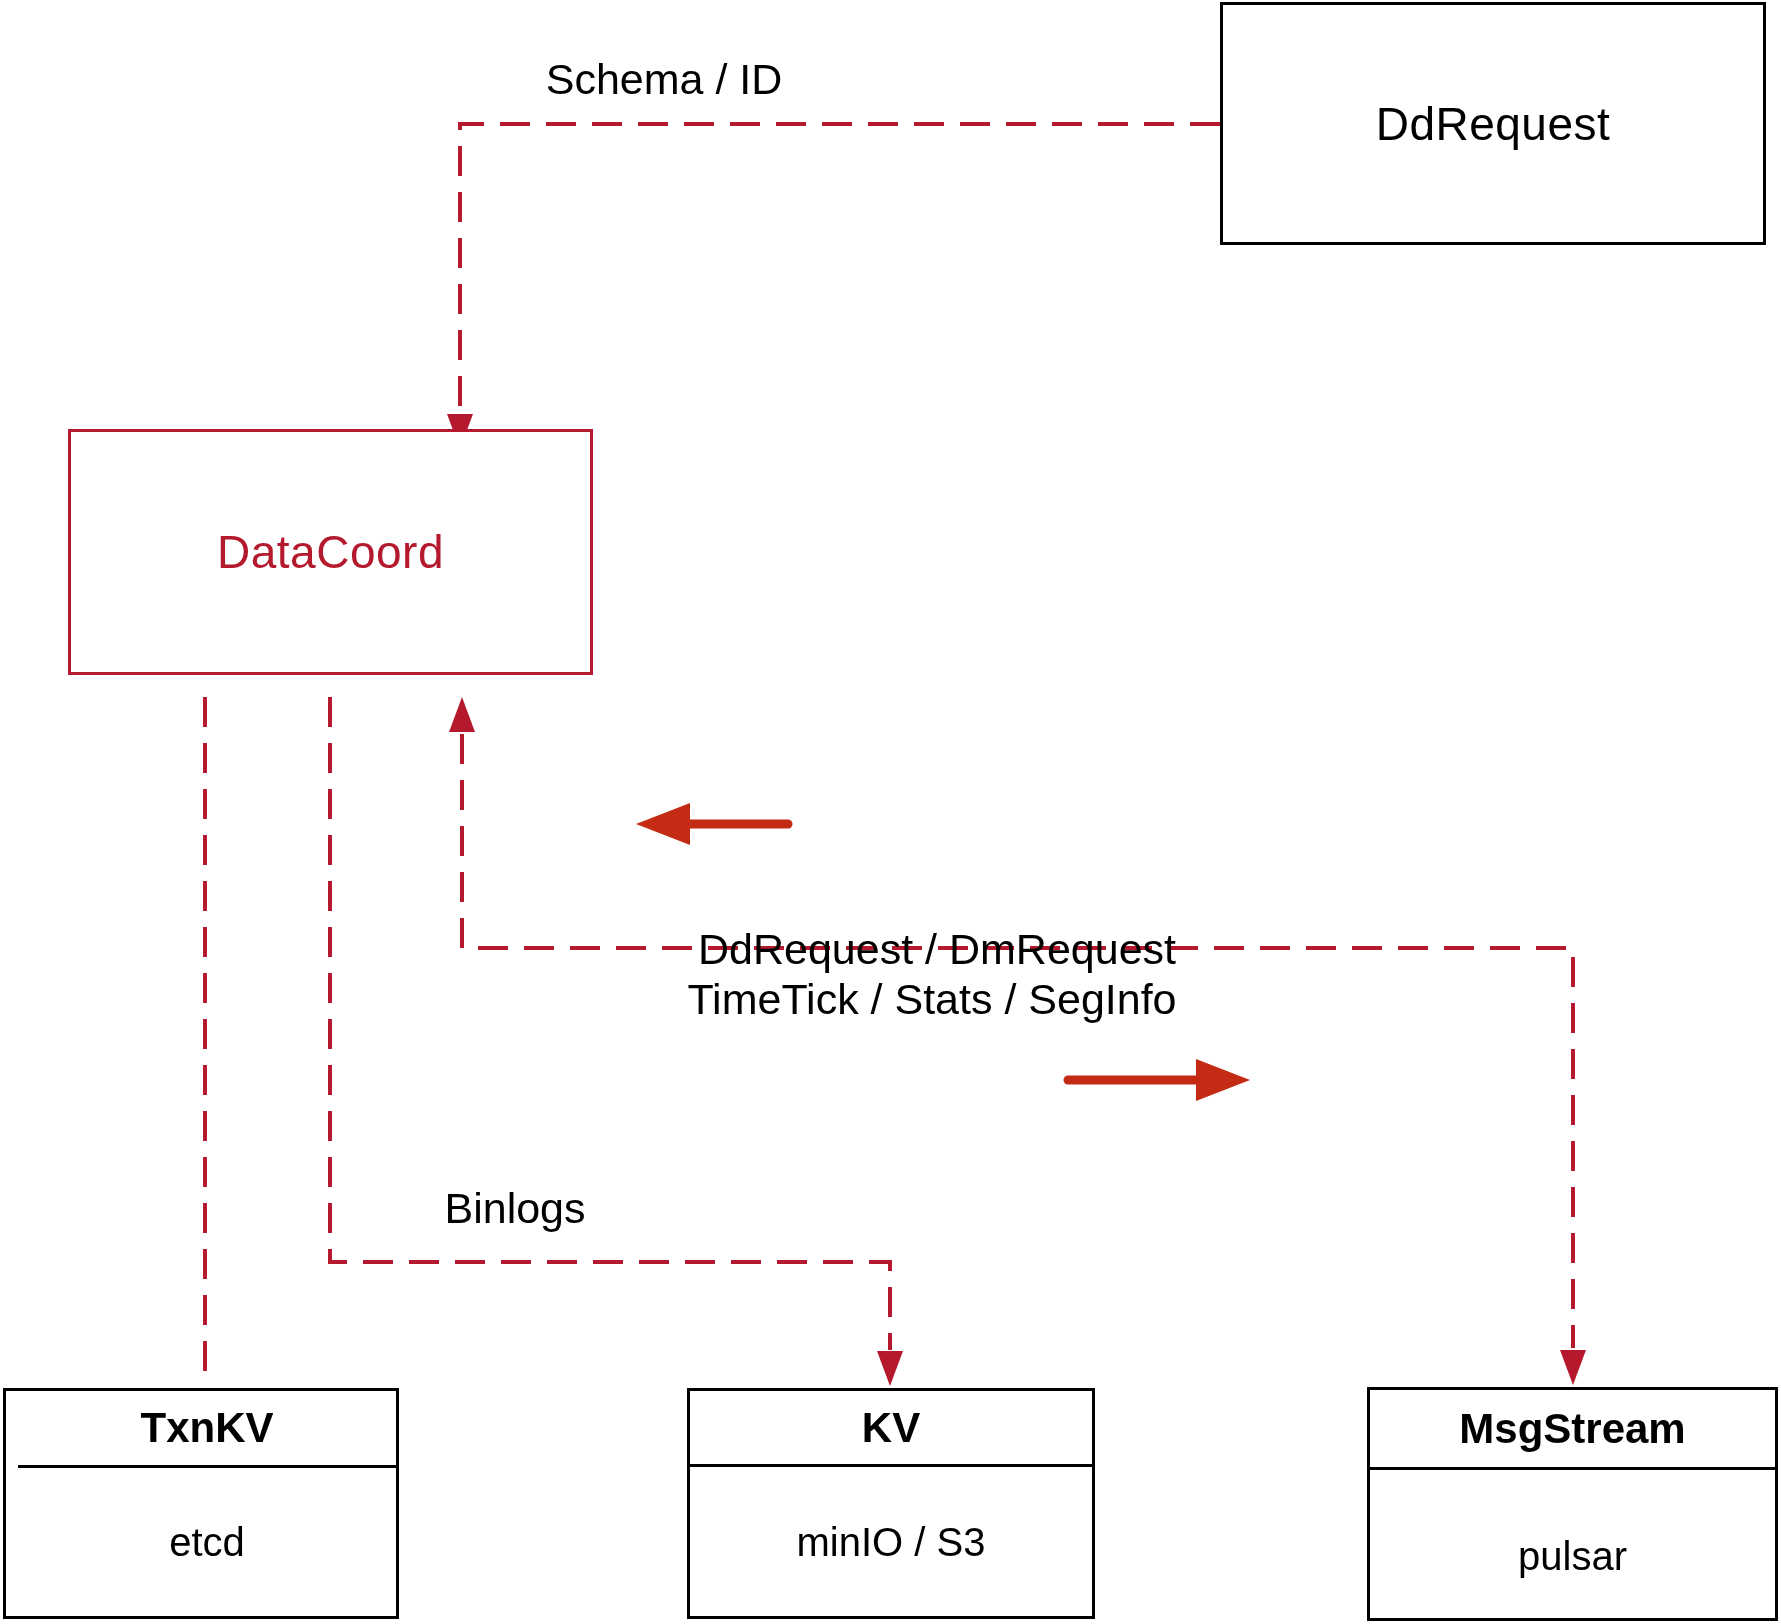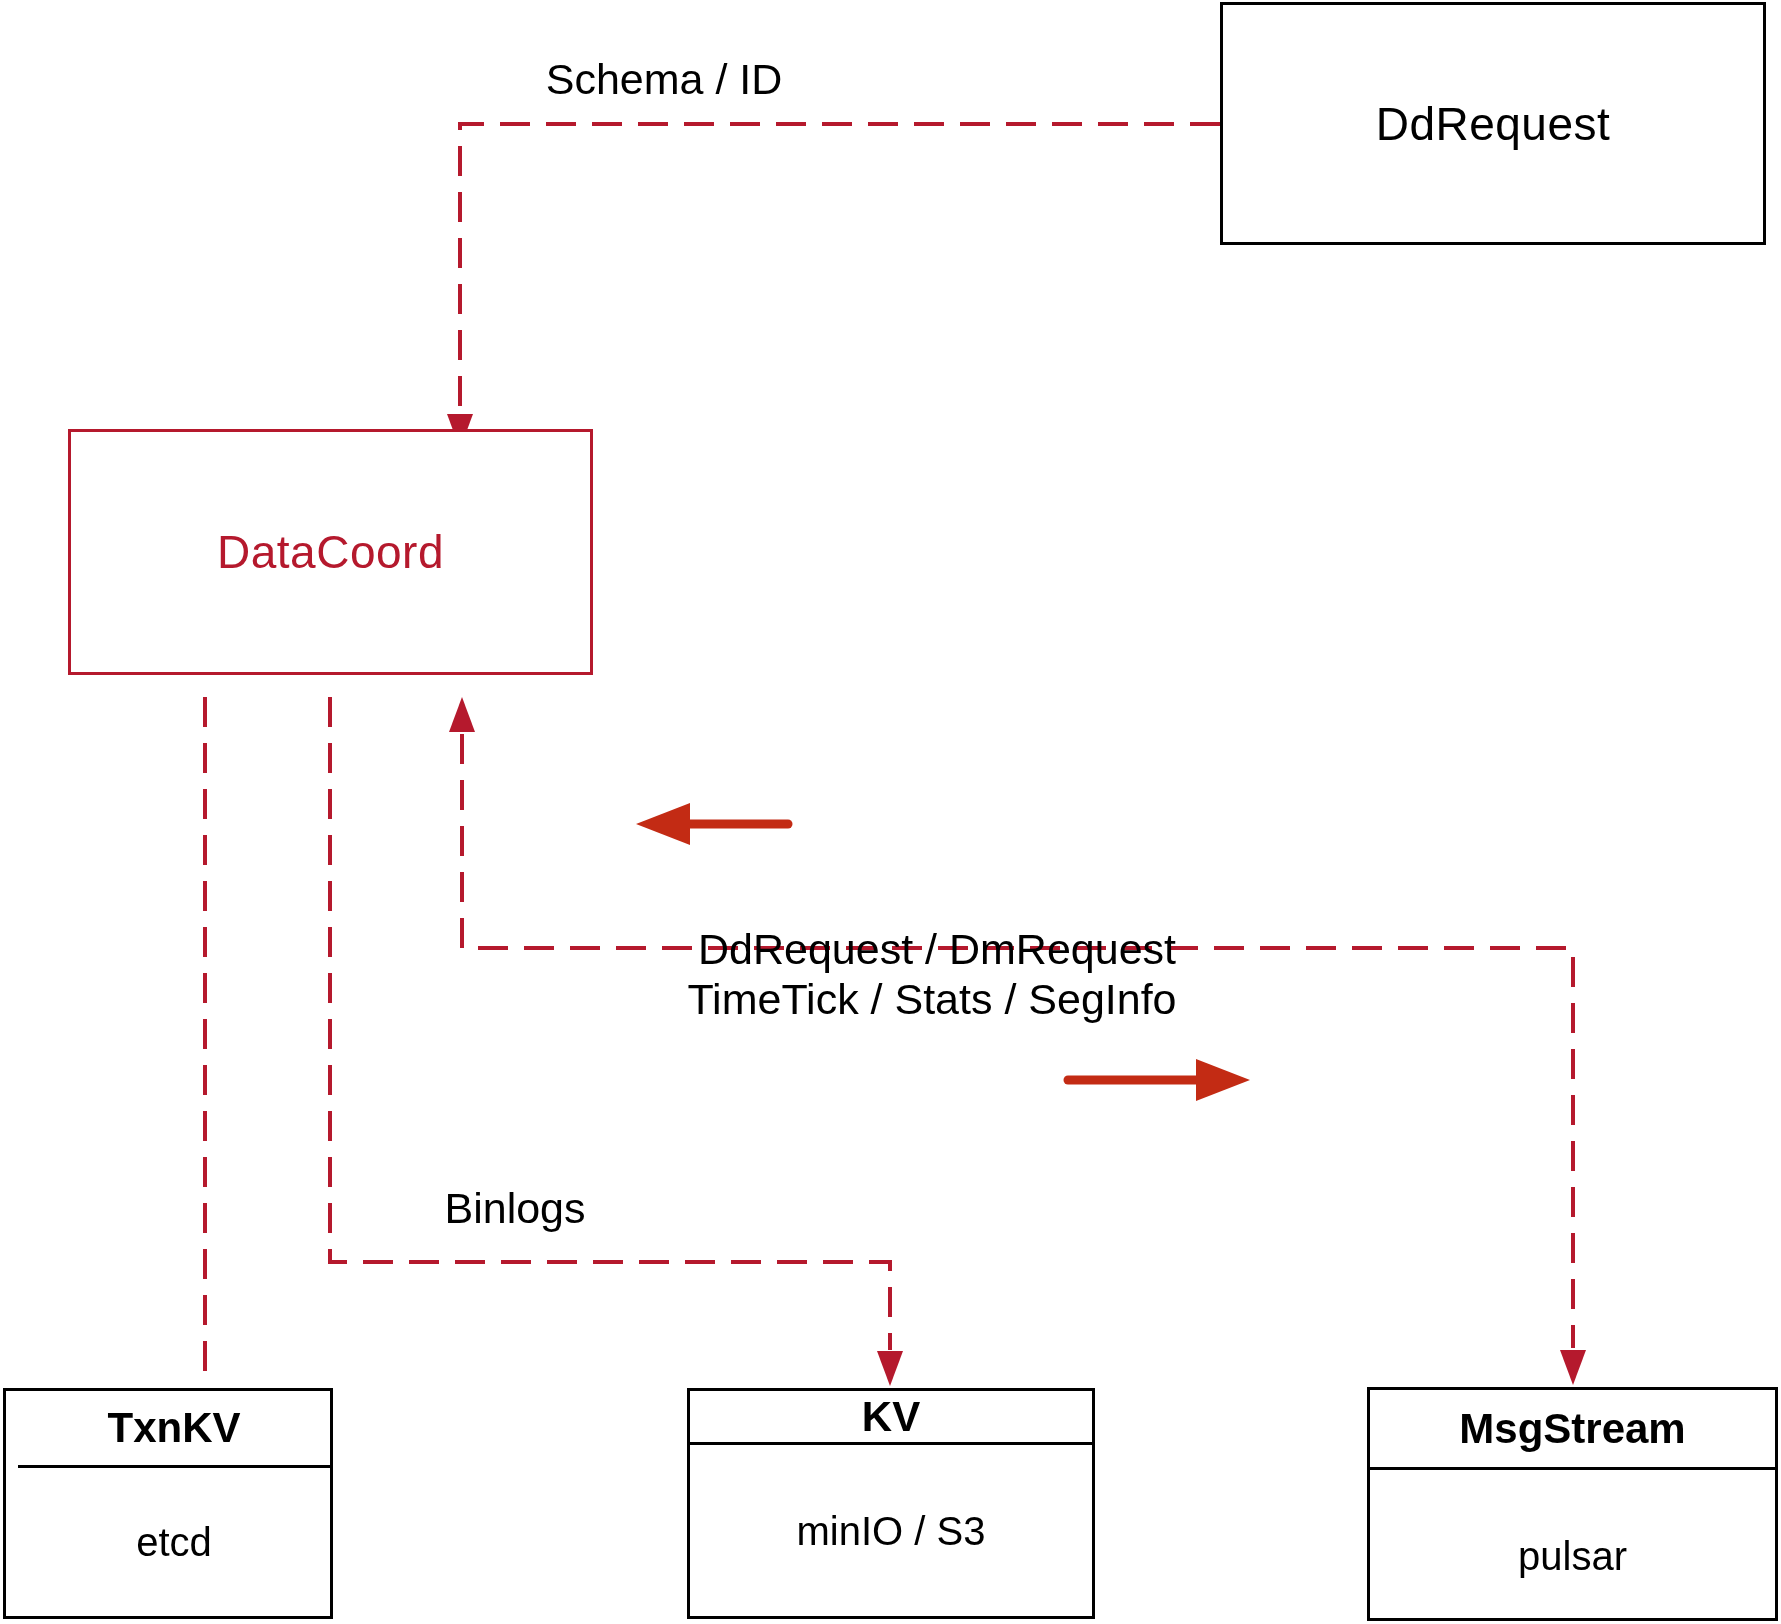--- a/index.html
+++ b/index.html
@@ -123,29 +123,29 @@
   </svg>
 
   <div class="node node-plain" style="left:1220px; top:2px; width:546px; height:243px;">
     <span>DdRequest</span>
   </div>
 
   <div class="node node-plain" id="datacoord-node" style="left:68px; top:429px; width:525px; height:246px;">
     <span>DataCoord</span>
   </div>
 
-  <div class="table-node" style="left:3px; top:1388px; width:330px; height:231px;padding-left:12px;">
+  <div class="table-node" style="left:3px; top:1388px; width:396px; height:231px;padding-left:12px;">
     <div class="table-header" style="height:77px;">TxnKV</div>
     <div class="table-body">
       <span>etcd</span>
     </div>
   </div>
 
   <div class="table-node" style="left:687px; top:1388px; width:408px; height:231px;">
-    <div class="table-header" style="height:54px;">KV</div>
+    <div class="table-header" style="height:76px;">KV</div>
     <div class="table-body">
       <span>minIO / S3</span>
     </div>
   </div>
 
   <div class="table-node" style="left:1367px; top:1387px; width:411px; height:234px;gap:24px;">
     <div class="table-header" style="height:80px;">MsgStream</div>
     <div class="table-body">
       <span>pulsar</span>
     </div>

